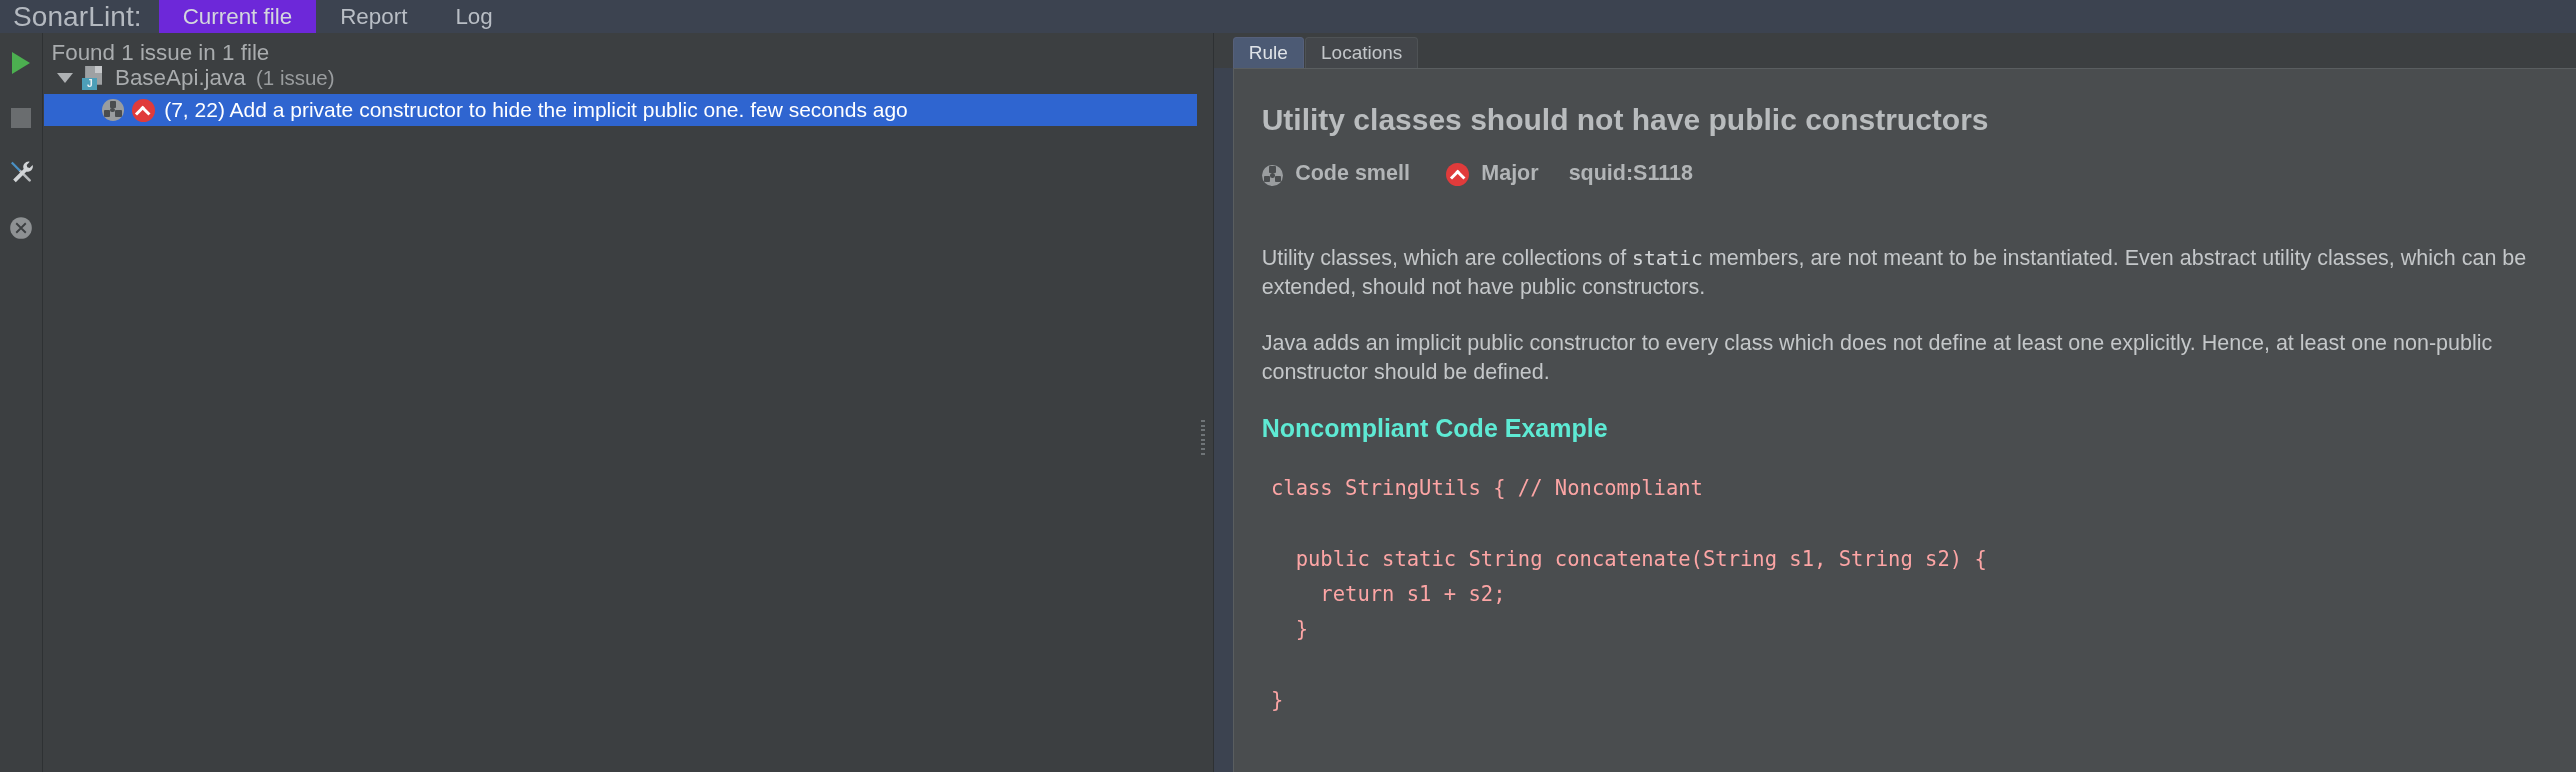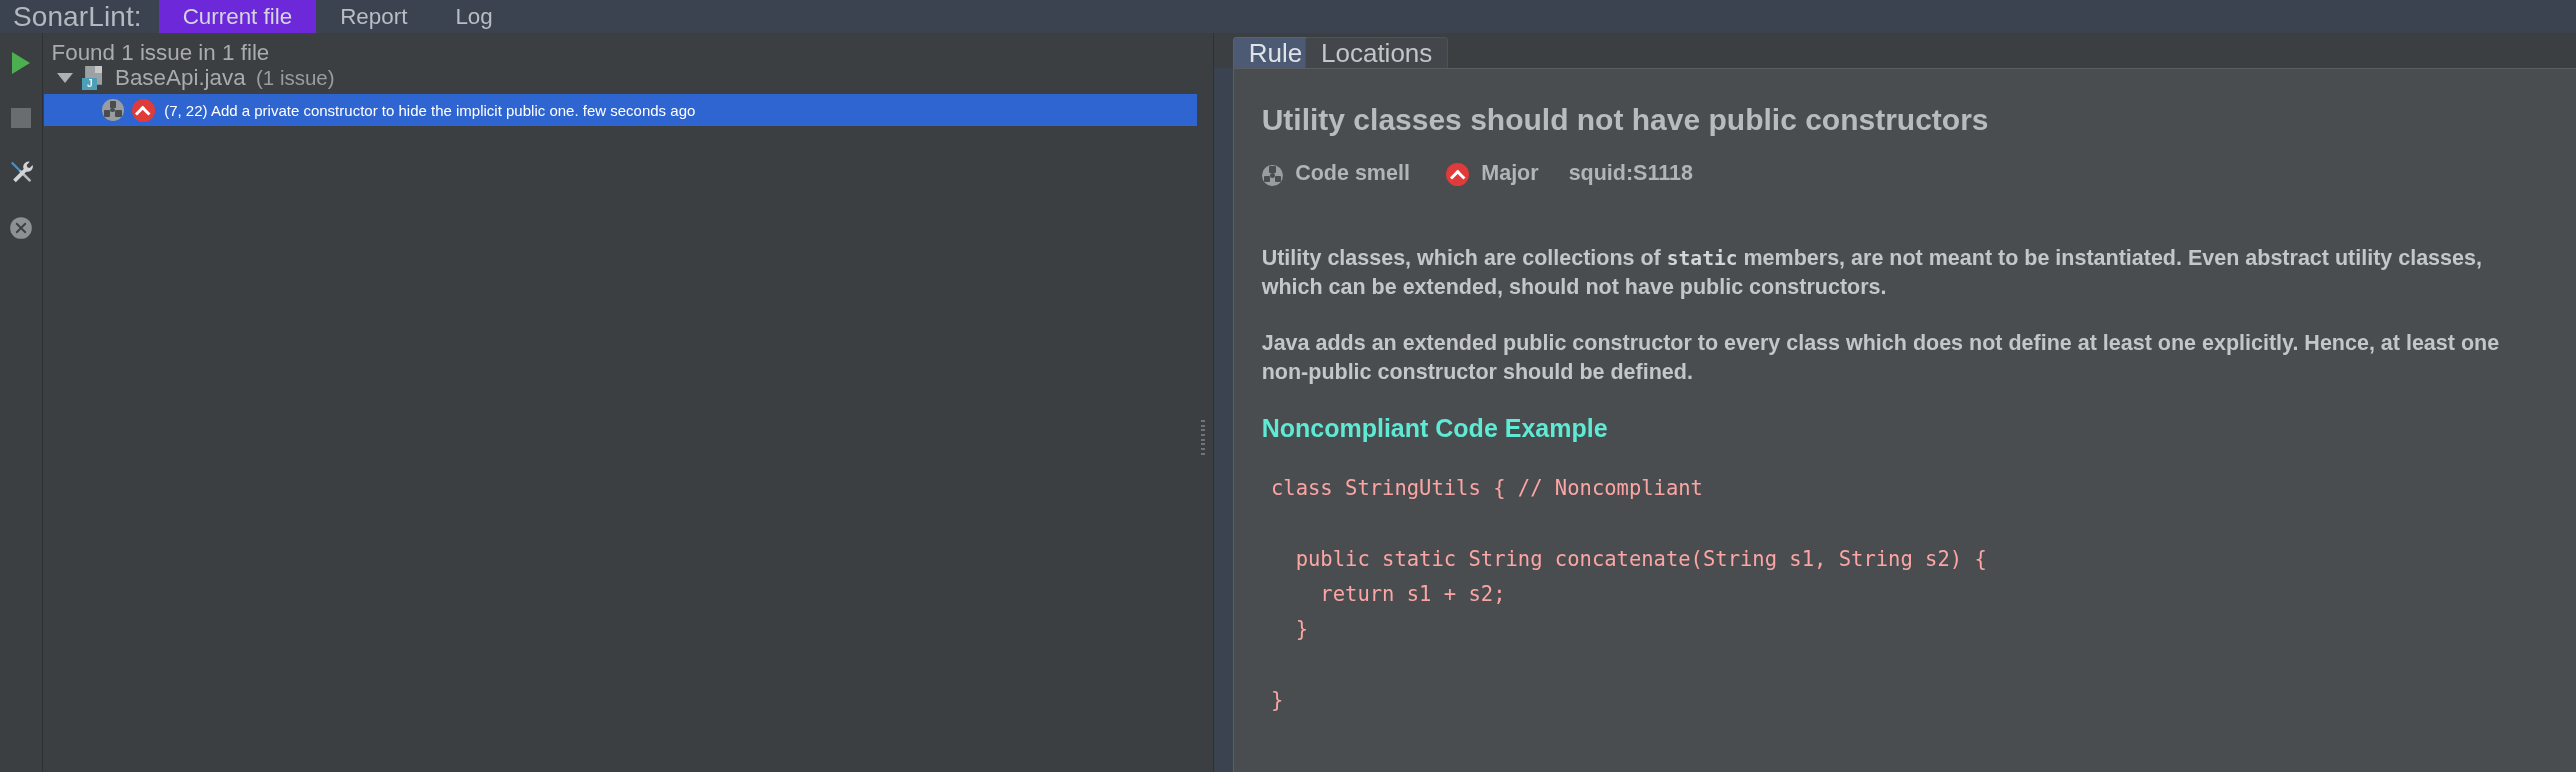--- a/index.html
+++ b/index.html
@@ -169,21 +169,21 @@
     color: #a9acae;
     font-size: 22.4px;
   }
   .file-count {
     color: #9a9d9f;
     font-size: 20.5px;
     margin-left: 10.3px;
   }
   .issue-text {
     color: #ffffff;
-    font-size: 15px;
+    font-size: 21px;
     margin-left: 9.3px;
   }
 
   
   .smell-icon {
     position: relative;
     width: 21.5px; height: 21.5px;
     border-radius: 50%;
     background: #9a9d9f;
     flex: 0 0 auto;
@@ -259,21 +259,21 @@
     height: 35px;
     background: #3c3f41;
   }
   .rp-tab {
     position: absolute;
     top: 3.7px;
     height: 32px;
     display: flex;
     align-items: center;
     padding: 0 15px;
-    font-size: 26px;
+    font-size: 19px;
     color: #c3c6c9;
     border-radius: 3.7px 3.7px 0 0;
     cursor: default;
     box-sizing: border-box;
   }
   .rp-tab.active {
     left: 18.7px;
     background: #4c5a74;
     color: #dfe3e8;
     border: 0.9px solid #56607a;
@@ -324,21 +324,20 @@
     font-size: 21.5px;
     font-weight: bold;
     margin-left: 30px;
   }
   .rule-para {
     color: #c4c7c9;
     font-size: 21.5px;
     line-height: 1.33;
     margin: 0 0 28px 0;
     max-width: 1311px;
-    font-weight: bold;
   }
   .rule-para code {
     font-family: "DejaVu Sans Mono", monospace;
     font-size: 19.6px;
     color: #d3d6d8;
   }
   .sub-head {
     color: #5eead4;
     font-size: 25px;
     font-weight: bold;
@@ -459,21 +458,21 @@
           </span>
           <span class="m-label">Code smell</span>
           <span class="gap"></span>
           <span class="sev-icon"></span>
           <span class="m-label">Major</span>
           <span class="rule-key">squid:S1118</span>
         </div>
 
         <p class="rule-para"><span>Utility classes, which are collections of </span><code>static</code><span> members, are not meant to be instantiated. Even abstract utility classes, which can be extended, should not have public constructors.</span></p>
 
-        <p class="rule-para">Java adds an extended public constructor to every class which does not define at least one explicitly. Hence, at least one non-public constructor should be defined.</p>
+        <p class="rule-para">Java adds an implicit public constructor to every class which does not define at least one explicitly. Hence, at least one non-public constructor should be defined.</p>
 
         <h2 class="sub-head">Noncompliant Code Example</h2>
 
         <pre class="code">class StringUtils { // Noncompliant
 
   public static String concatenate(String s1, String s2) {
     return s1 + s2;
   }
 
 }</pre>

